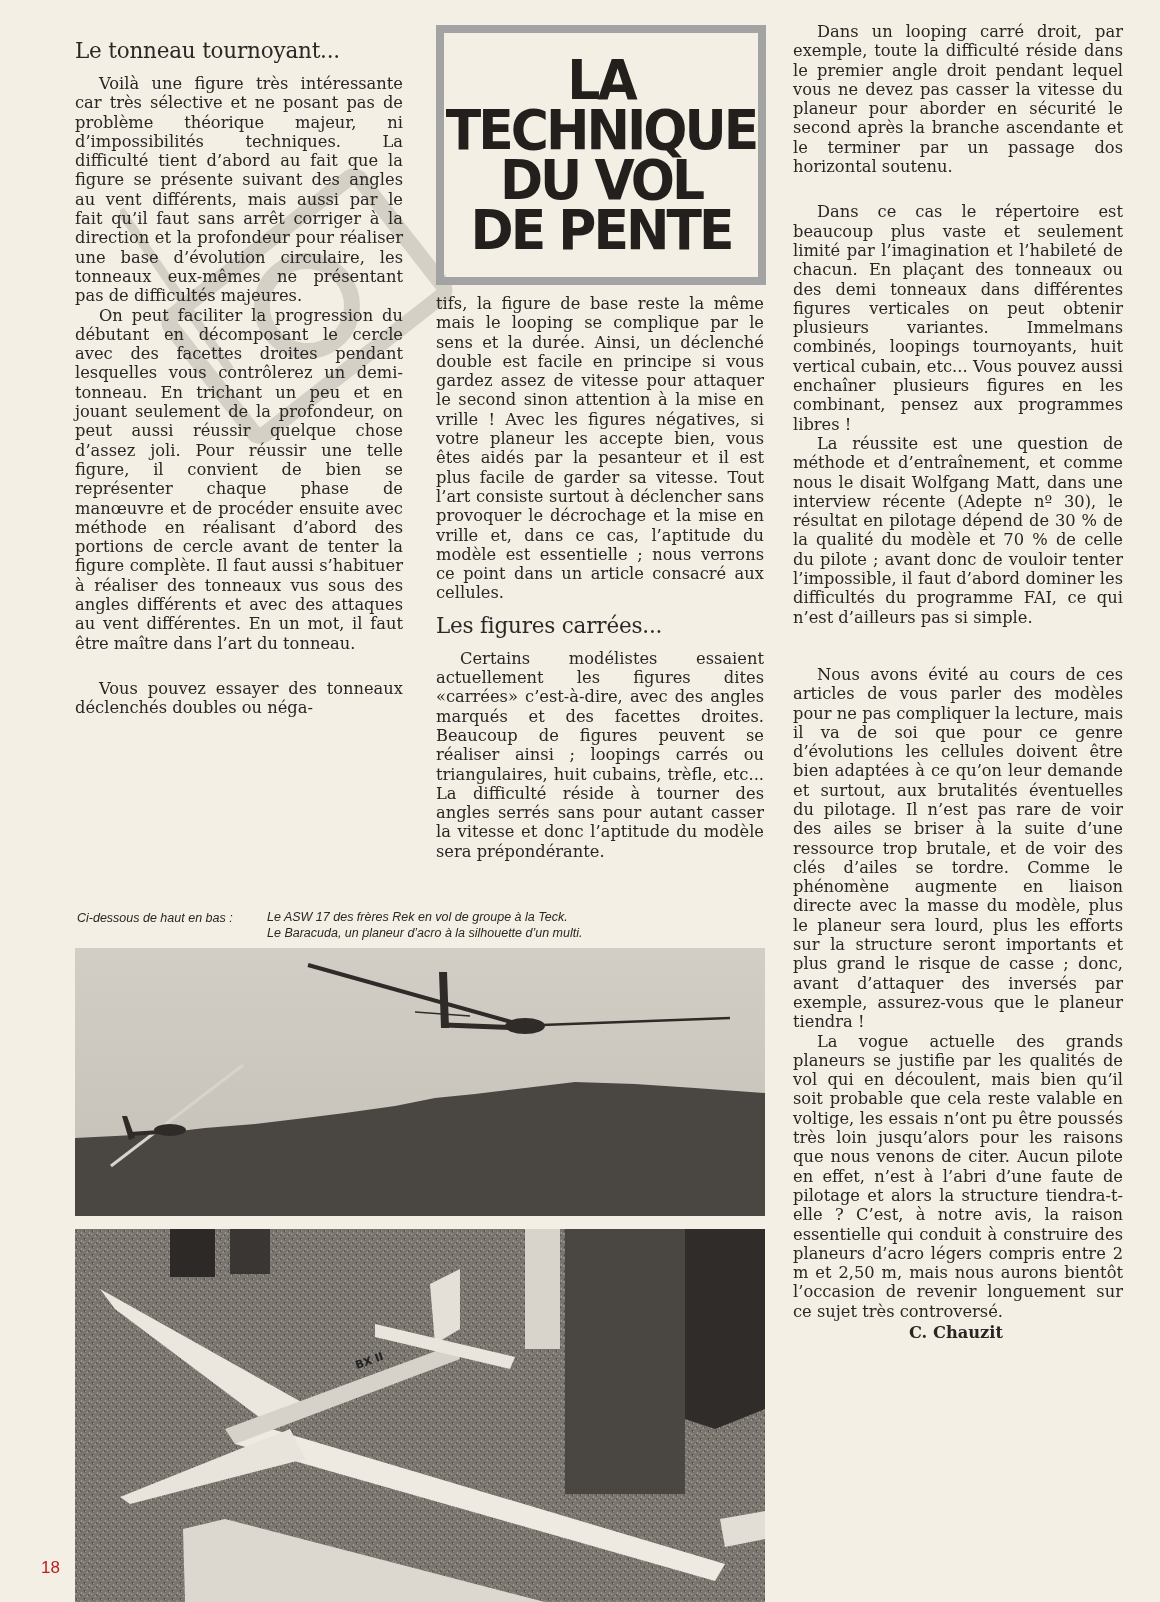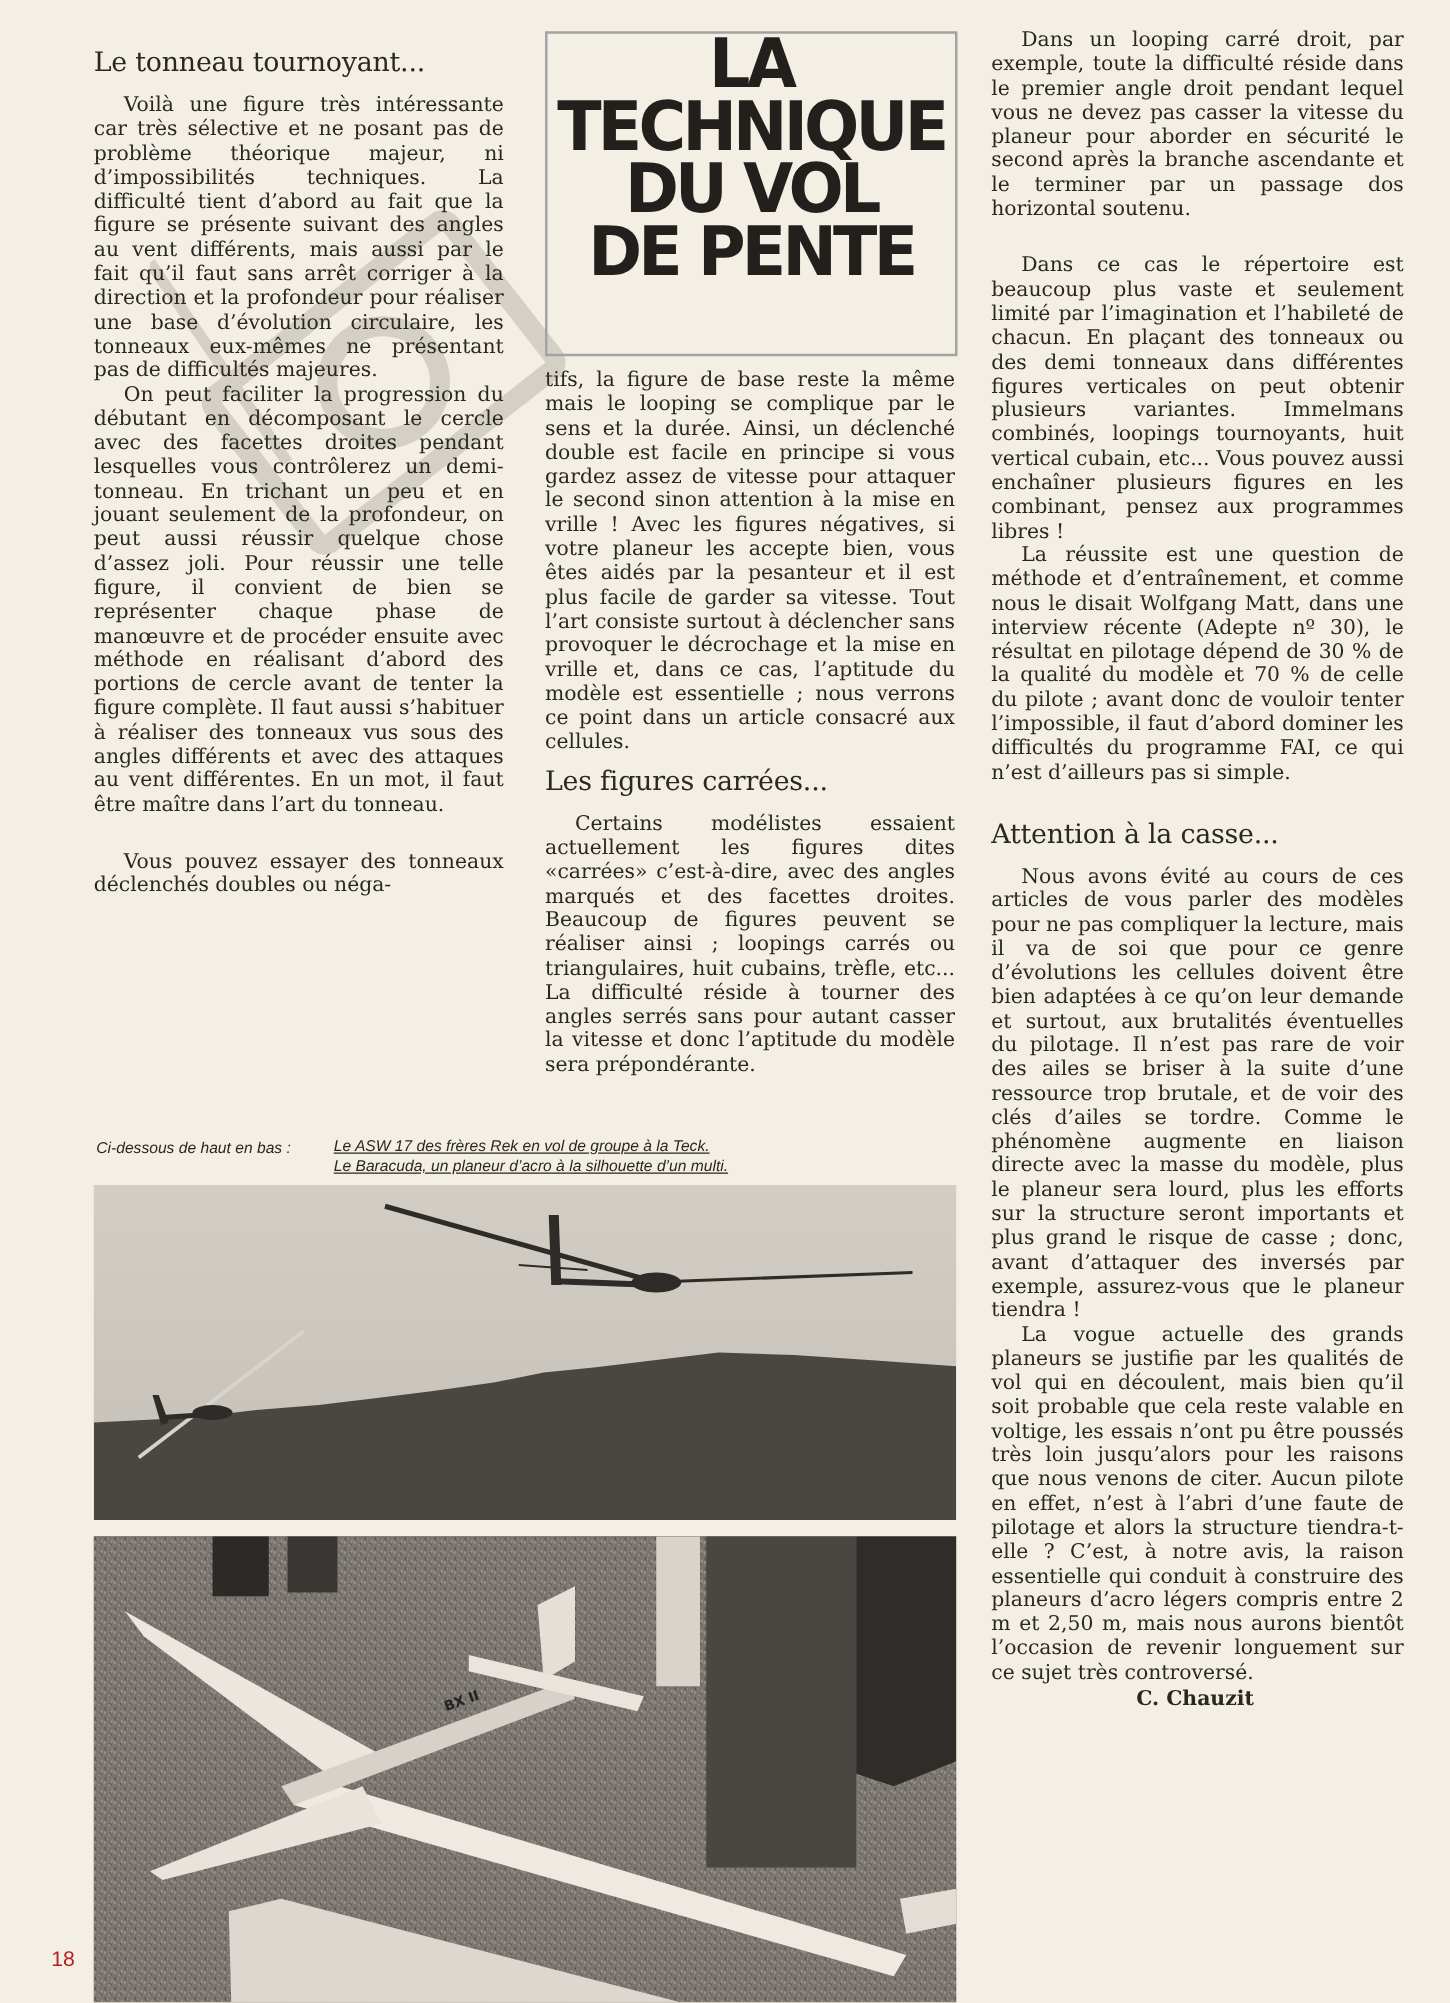--- a/index.html
+++ b/index.html
@@ -6,28 +6,28 @@
   body{width:1160px;height:1602px;background:#f3efe4;position:relative;overflow:hidden;
        font-family:"DejaVu Serif","Liberation Serif",serif;color:#2a2624;}
   .col{position:absolute;font-size:16.3px;line-height:19.3px;text-align:justify;}
   .col p{margin:0;}
   .col p.ind{text-indent:24px;}
   .col h2{font-family:"DejaVu Serif",serif;font-weight:normal;font-size:21.5px;line-height:26px;margin:0;color:#2b2725;letter-spacing:-0.2px;}
   #c1{left:75px;top:22px;width:328px;}
   #c2{left:436px;top:294px;width:328px;}
   #c3{left:793px;top:22px;width:330px;}
   .gap-s{height:10px;} .gap-m{height:16px;}
-  #titlebox{position:absolute;left:436px;top:25px;width:330px;height:260px;border:2px solid #a3a3a3;box-sizing:border-box;
-            display:flex;flex-direction:column;align-items:center;}
+  #titlebox{position:absolute;left:436px;top:25px;width:330px;height:260px;border:8px solid #a3a3a3;box-sizing:border-box;
+            display:flex;flex-direction:column;align-items:center;justify-content:center;}
   #titlebox div{font-family:"DejaVu Sans","Liberation Sans",sans-serif;font-weight:bold;color:#231f1d;
        font-size:52px;line-height:50px;letter-spacing:-3px;transform:scaleY(1.05);}
   #caption{position:absolute;left:77px;top:909px;font-family:"Liberation Sans","DejaVu Sans",sans-serif;font-style:italic;
        font-size:12.5px;line-height:16px;color:#2a2624;}
   #caption .lbl{position:absolute;left:0;top:1px;white-space:nowrap;}
-  #caption .lines{position:absolute;left:190px;top:0;white-space:nowrap;text-decoration:underline;}
+  #caption .lines{position:absolute;left:190px;top:0;white-space:nowrap;}
   .photo{position:absolute;left:75px;width:690px;overflow:hidden;}
   #photo1{top:948px;height:268px;background:#cfcbc3;}
   #photo2{top:1229px;height:373px;background:#6d6862;}
   #pagenum{position:absolute;left:41px;top:1558px;font-family:"Liberation Sans","DejaVu Sans",sans-serif;font-size:17px;color:#b91c1c;}
   #signature{text-align:center;font-weight:bold;margin-top:2px;padding-right:4px;}
   #watermark{position:absolute;left:120px;top:120px;width:380px;height:380px;opacity:0.22;pointer-events:none;}
 </style>
 </head>
 <body>
 
@@ -65,21 +65,20 @@
   <p class="ind">Certains modélistes essaient actuellement les figures dites «carrées» c’est-à-dire, avec des angles marqués et des facettes droites. Beaucoup de figures peuvent se réaliser ainsi ; loopings carrés ou triangulaires, huit cubains, trèfle, etc... La difficulté réside à tourner des angles serrés sans pour autant casser la vitesse et donc l’aptitude du modèle sera prépondérante.</p>
 </div>
 
 <div id="c3" class="col">
   <p class="ind">Dans un looping carré droit, par exemple, toute la difficulté réside dans le premier angle droit pendant lequel vous ne devez pas casser la vitesse du planeur pour aborder en sécurité le second après la branche ascendante et le terminer par un passage dos horizontal soutenu.</p>
   <div class="gap-m"></div>
   <div class="gap-s"></div>
   <p class="ind">Dans ce cas le répertoire est beaucoup plus vaste et seulement limité par l’imagination et l’habileté de chacun. En plaçant des tonneaux ou des demi tonneaux dans différentes figures verticales on peut obtenir plusieurs variantes. Immelmans combinés, loopings tournoyants, huit vertical cubain, etc... Vous pouvez aussi enchaîner plusieurs figures en les combinant, pensez aux programmes libres !</p>
   <p class="ind">La réussite est une question de méthode et d’entraînement, et comme nous le disait Wolfgang Matt, dans une interview récente (Adepte nº 30), le résultat en pilotage dépend de 30 % de la qualité du modèle et 70 % de celle du pilote ; avant donc de vouloir tenter l’impossible, il faut d’abord dominer les difficultés du programme FAI, ce qui n’est d’ailleurs pas si simple.</p>
   <div style="height:28px"></div>
-  <h2>Attention à la casse...</h2>
   <div class="gap-s"></div>
   <p class="ind">Nous avons évité au cours de ces articles de vous parler des modèles pour ne pas compliquer la lecture, mais il va de soi que pour ce genre d’évolutions les cellules doivent être bien adaptées à ce qu’on leur demande et surtout, aux brutalités éventuelles du pilotage. Il n’est pas rare de voir des ailes se briser à la suite d’une ressource trop brutale, et de voir des clés d’ailes se tordre. Comme le phénomène augmente en liaison directe avec la masse du modèle, plus le planeur sera lourd, plus les efforts sur la structure seront importants et plus grand le risque de casse ; donc, avant d’attaquer des inversés par exemple, assurez-vous que le planeur tiendra !</p>
   <p class="ind">La vogue actuelle des grands planeurs se justifie par les qualités de vol qui en découlent, mais bien qu’il soit probable que cela reste valable en voltige, les essais n’ont pu être poussés très loin jusqu’alors pour les raisons que nous venons de citer. Aucun pilote en effet, n’est à l’abri d’une faute de pilotage et alors la structure tiendra-t-elle ? C’est, à notre avis, la raison essentielle qui conduit à construire des planeurs d’acro légers compris entre 2 m et 2,50 m, mais nous aurons bientôt l’occasion de revenir longuement sur ce sujet très controversé.</p>
   <p id="signature">C. Chauzit</p>
 </div>
 
 <div id="caption">
   <span class="lbl">Ci-dessous de haut en bas :</span>
   <div class="lines">
     <div>Le ASW 17 des frères Rek en vol de groupe à la Teck.</div>

